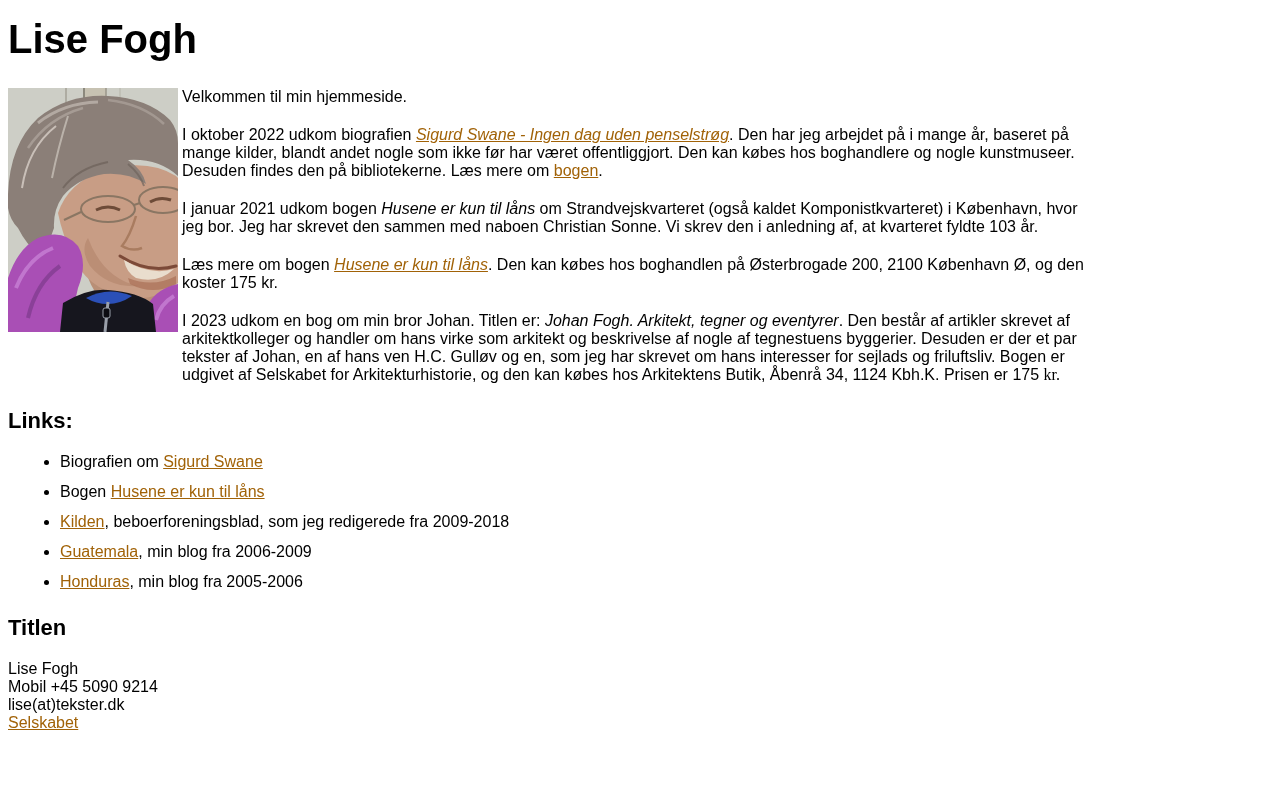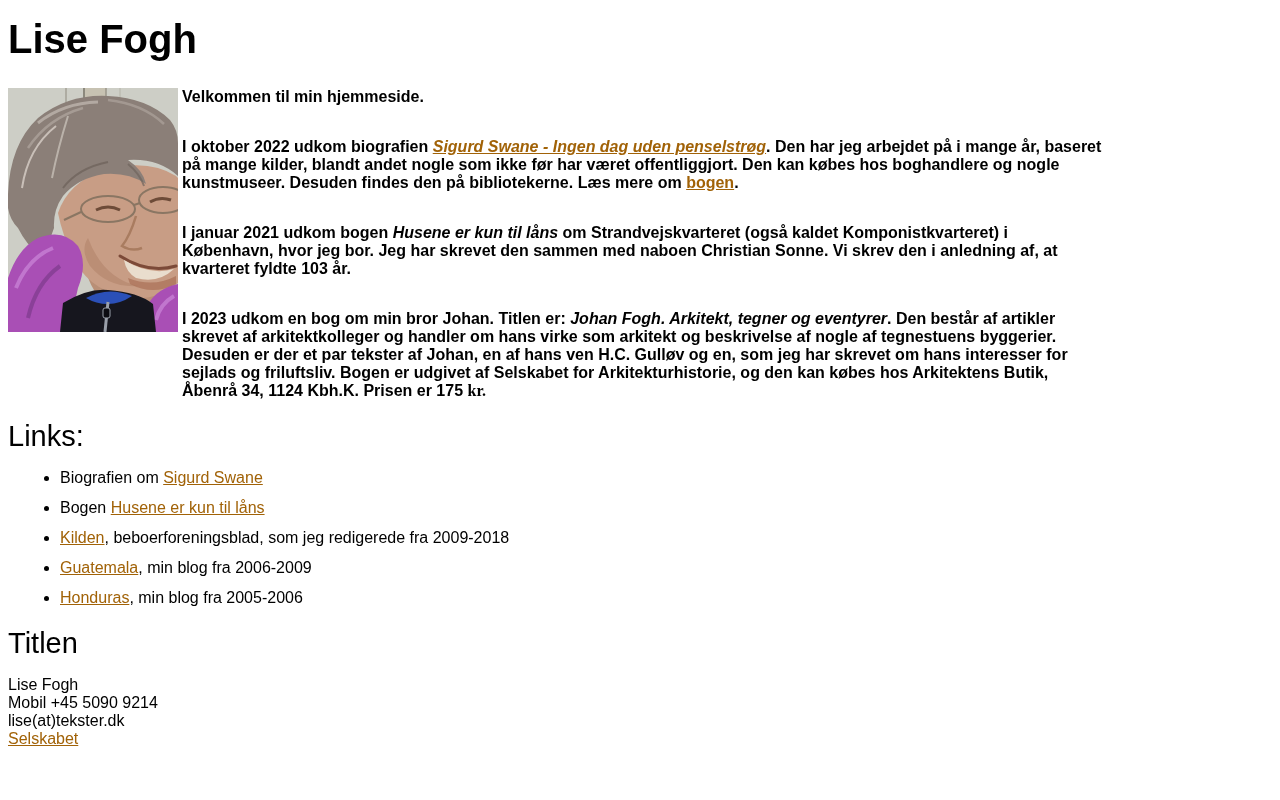--- a/index.html
+++ b/index.html
@@ -18,42 +18,41 @@
     color: #000000;
     overflow: hidden;
   }
   h1 {
     font-size: 40px;
     line-height: 46px;
     font-weight: bold;
     margin: 8px 0 26px 0;
   }
   h2 {
-    font-size: 29px;
+    font-size: 22px;
     line-height: 33px;
-    font-weight: normal;
+    font-weight: bold;
     margin: 20px 0 16px 0;
   }
   .content-row {
     display: flex;
     align-items: flex-start;
   }
   .photo-wrap {
     flex: 0 0 170px;
     width: 170px;
     height: 244px;
     margin-right: 4px;
   }
   .photo-wrap svg { display: block; }
   .text-col {
     max-width: 920px;
   }
   .text-col p {
-    margin: 32px 0;
-    font-weight: bold;
+    margin: 20px 0;
   }
   .text-col p:first-child { margin-top: 0; }
   .text-col p:last-child { margin-bottom: 0; }
   a {
     color: #a16207;
     text-decoration: underline;
     cursor: pointer;
   }
   .italic { font-style: italic; }
   .serif-unit { font-family: "Liberation Serif", serif; }
@@ -140,20 +139,23 @@
     </p>
 
     <p>
       <span>I oktober 2022 udkom biografien </span><a href="#" class="italic">Sigurd Swane - Ingen dag uden penselstrøg</a><span>. Den har jeg arbejdet på i mange år, baseret på mange kilder, blandt andet nogle som ikke før har været offentliggjort. Den kan købes hos boghandlere og nogle kunstmuseer. Desuden findes den på bibliotekerne. Læs mere om </span><a href="#">bogen</a><span>.</span>
     </p>
 
     <p>
       <span>I januar 2021 udkom bogen </span><span class="italic">Husene er kun til låns</span><span> om Strandvejskvarteret (også kaldet Komponistkvarteret) i København, hvor jeg bor. Jeg har skrevet den sammen med naboen Christian Sonne. Vi skrev den i anledning af, at kvarteret fyldte 103 år.</span>
     </p>
 
+    <p>
+      <span>Læs mere om bogen </span><a href="#" class="italic">Husene er kun til låns</a><span>. Den kan købes hos boghandlen på Østerbrogade 200, 2100 København Ø, og den koster 175 kr.</span>
+    </p>
 
     <p>
       <span>I 2023 udkom en bog om min bror Johan. Titlen er: </span><span class="italic">Johan Fogh. Arkitekt, tegner og eventyrer</span><span>. Den består af artikler skrevet af arkitektkolleger og handler om hans virke som arkitekt og beskrivelse af nogle af tegnestuens byggerier. Desuden er der et par tekster af Johan, en af hans ven H.C. Gulløv og en, som jeg har skrevet om hans interesser for sejlads og friluftsliv. Bogen er udgivet af Selskabet for Arkitekturhistorie, og den kan købes hos Arkitektens Butik, Åbenrå 34, 1124 Kbh.K. Prisen er 175 </span><span class="serif-unit">kr.</span>
     </p>
 
   </div>
 </div>
 
 <h2>Links:</h2>
 

